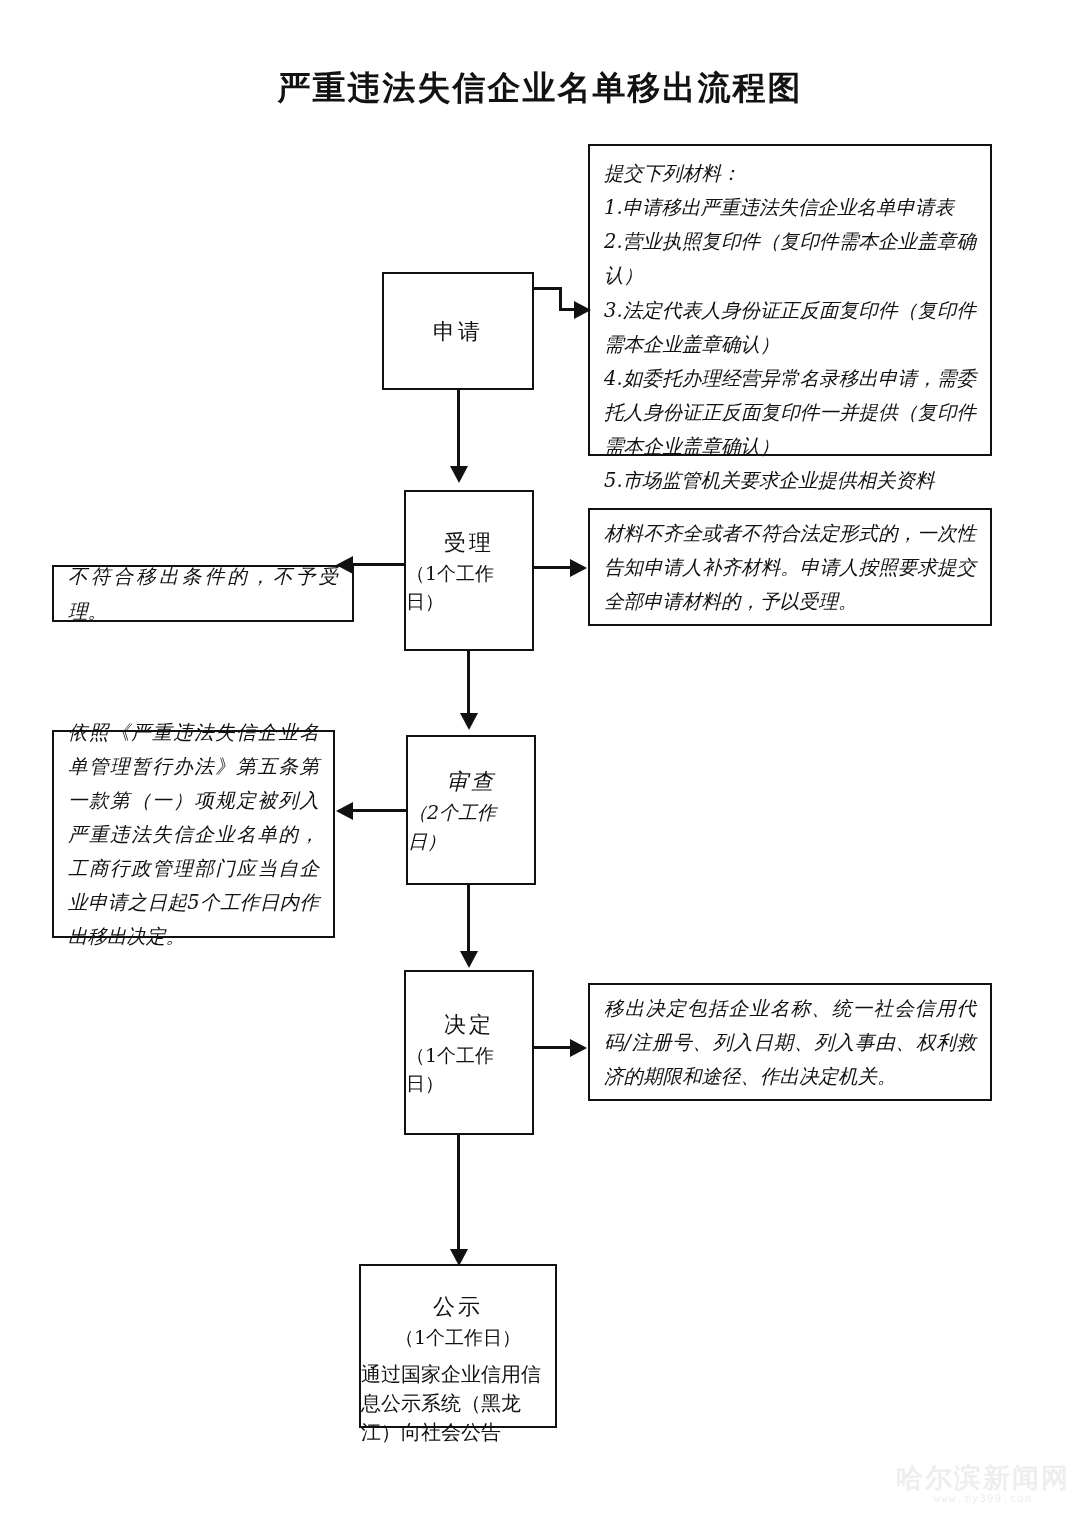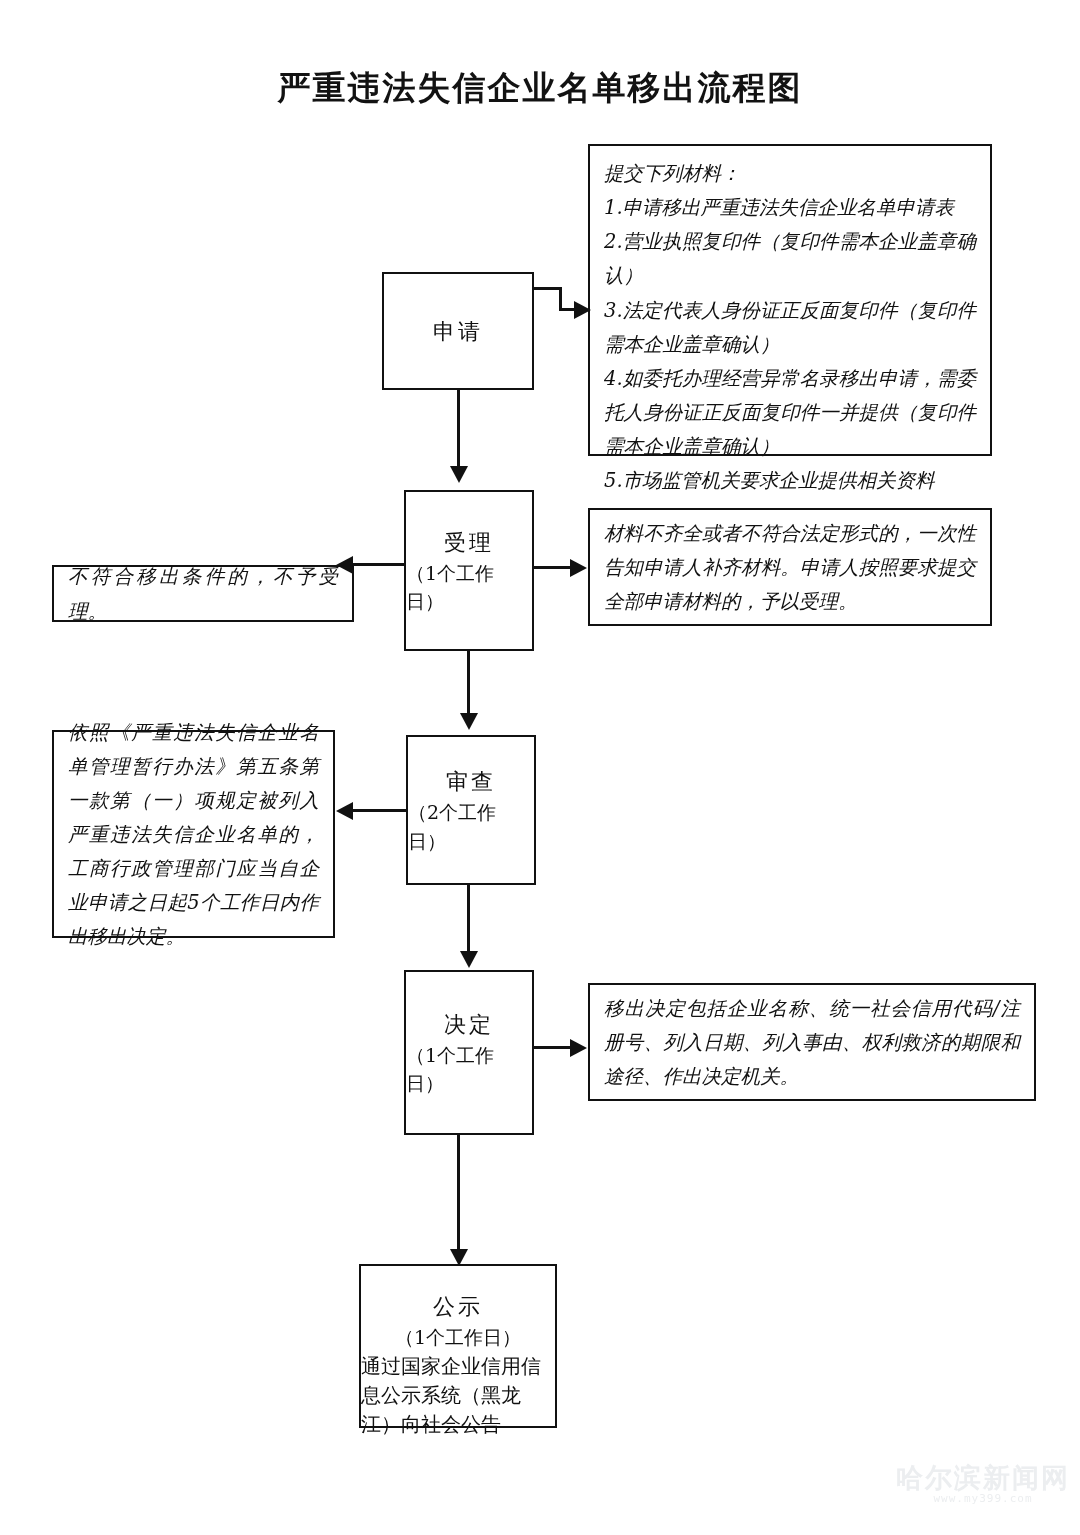--- a/index.html
+++ b/index.html
@@ -52,21 +52,21 @@
   .node .nm {
     font-size: 22px;
     letter-spacing: 3px;
   }
   .node .dur {
     font-size: 19px;
   }
   .node .extra {
     font-size: 20px;
     line-height: 1.45;
-    margin-top: 0;
+    margin-top: 8px;
   }
   .note {
     font-size: 19.5px;
     line-height: 1.75;
     padding: 11px 14px 9px 14px;
     box-sizing: border-box;
     text-align: justify;
     text-justify: inter-ideograph;
     font-style: italic;
   }
@@ -168,41 +168,41 @@
   <div class="box note" style="left:588px; top:508px; width:404px; height:118px; display:flex; align-items:center;">
     <p>材料不齐全或者不符合法定形式的，一次性告知申请人补齐材料。申请人按照要求提交全部申请材料的，予以受理。</p>
   </div>
 
   <div class="ln hline" style="left:534px; top:566px; width:38px; height:3px;"></div>
   <div class="arrow arrow-right" style="left:570px; top:559px;"></div>
 
   <div class="ln vline" style="left:467px; top:651px; width:3px; height:66px;"></div>
   <div class="arrow arrow-down" style="left:460px; top:713px;"></div>
 
-  <div class="box node" style="left:406px; top:735px; width:130px; height:150px;">
+  <div class="box node" style="left:406px; top:735px; width:130px; height:150px;font-style:italic;">
     <div class="nm">审查</div>
     <div class="dur">（2个工作日）</div>
   </div>
 
   <div class="box note" style="left:52px; top:730px; width:283px; height:208px; display:flex; align-items:center;">
     <p>依照《严重违法失信企业名单管理暂行办法》第五条第一款第（一）项规定被列入严重违法失信企业名单的，工商行政管理部门应当自企业申请之日起5个工作日内作出移出决定。</p>
   </div>
 
   <div class="ln hline" style="left:350px; top:809px; width:56px; height:3px;"></div>
   <div class="arrow arrow-left" style="left:336px; top:802px;"></div>
 
   <div class="ln vline" style="left:467px; top:885px; width:3px; height:70px;"></div>
   <div class="arrow arrow-down" style="left:460px; top:951px;"></div>
 
   <div class="box node" style="left:404px; top:970px; width:130px; height:165px;">
     <div class="nm">决定</div>
     <div class="dur">（1个工作日）</div>
   </div>
 
-  <div class="box note" style="left:588px; top:983px; width:448px; height:118px; display:flex; align-items:center;">
+  <div class="box note" style="left:588px; top:983px; width:404px; height:118px; display:flex; align-items:center;">
     <p>移出决定包括企业名称、统一社会信用代码/注册号、列入日期、列入事由、权利救济的期限和途径、作出决定机关。</p>
   </div>
 
   <div class="ln hline" style="left:534px; top:1046px; width:38px; height:3px;"></div>
   <div class="arrow arrow-right" style="left:570px; top:1039px;"></div>
 
   <div class="ln vline" style="left:457px; top:1135px; width:3px; height:118px;"></div>
   <div class="arrow arrow-down" style="left:450px; top:1249px;"></div>
 
   <div class="box node" style="left:359px; top:1264px; width:198px; height:164px; justify-content:flex-start; padding-top:24px;">

